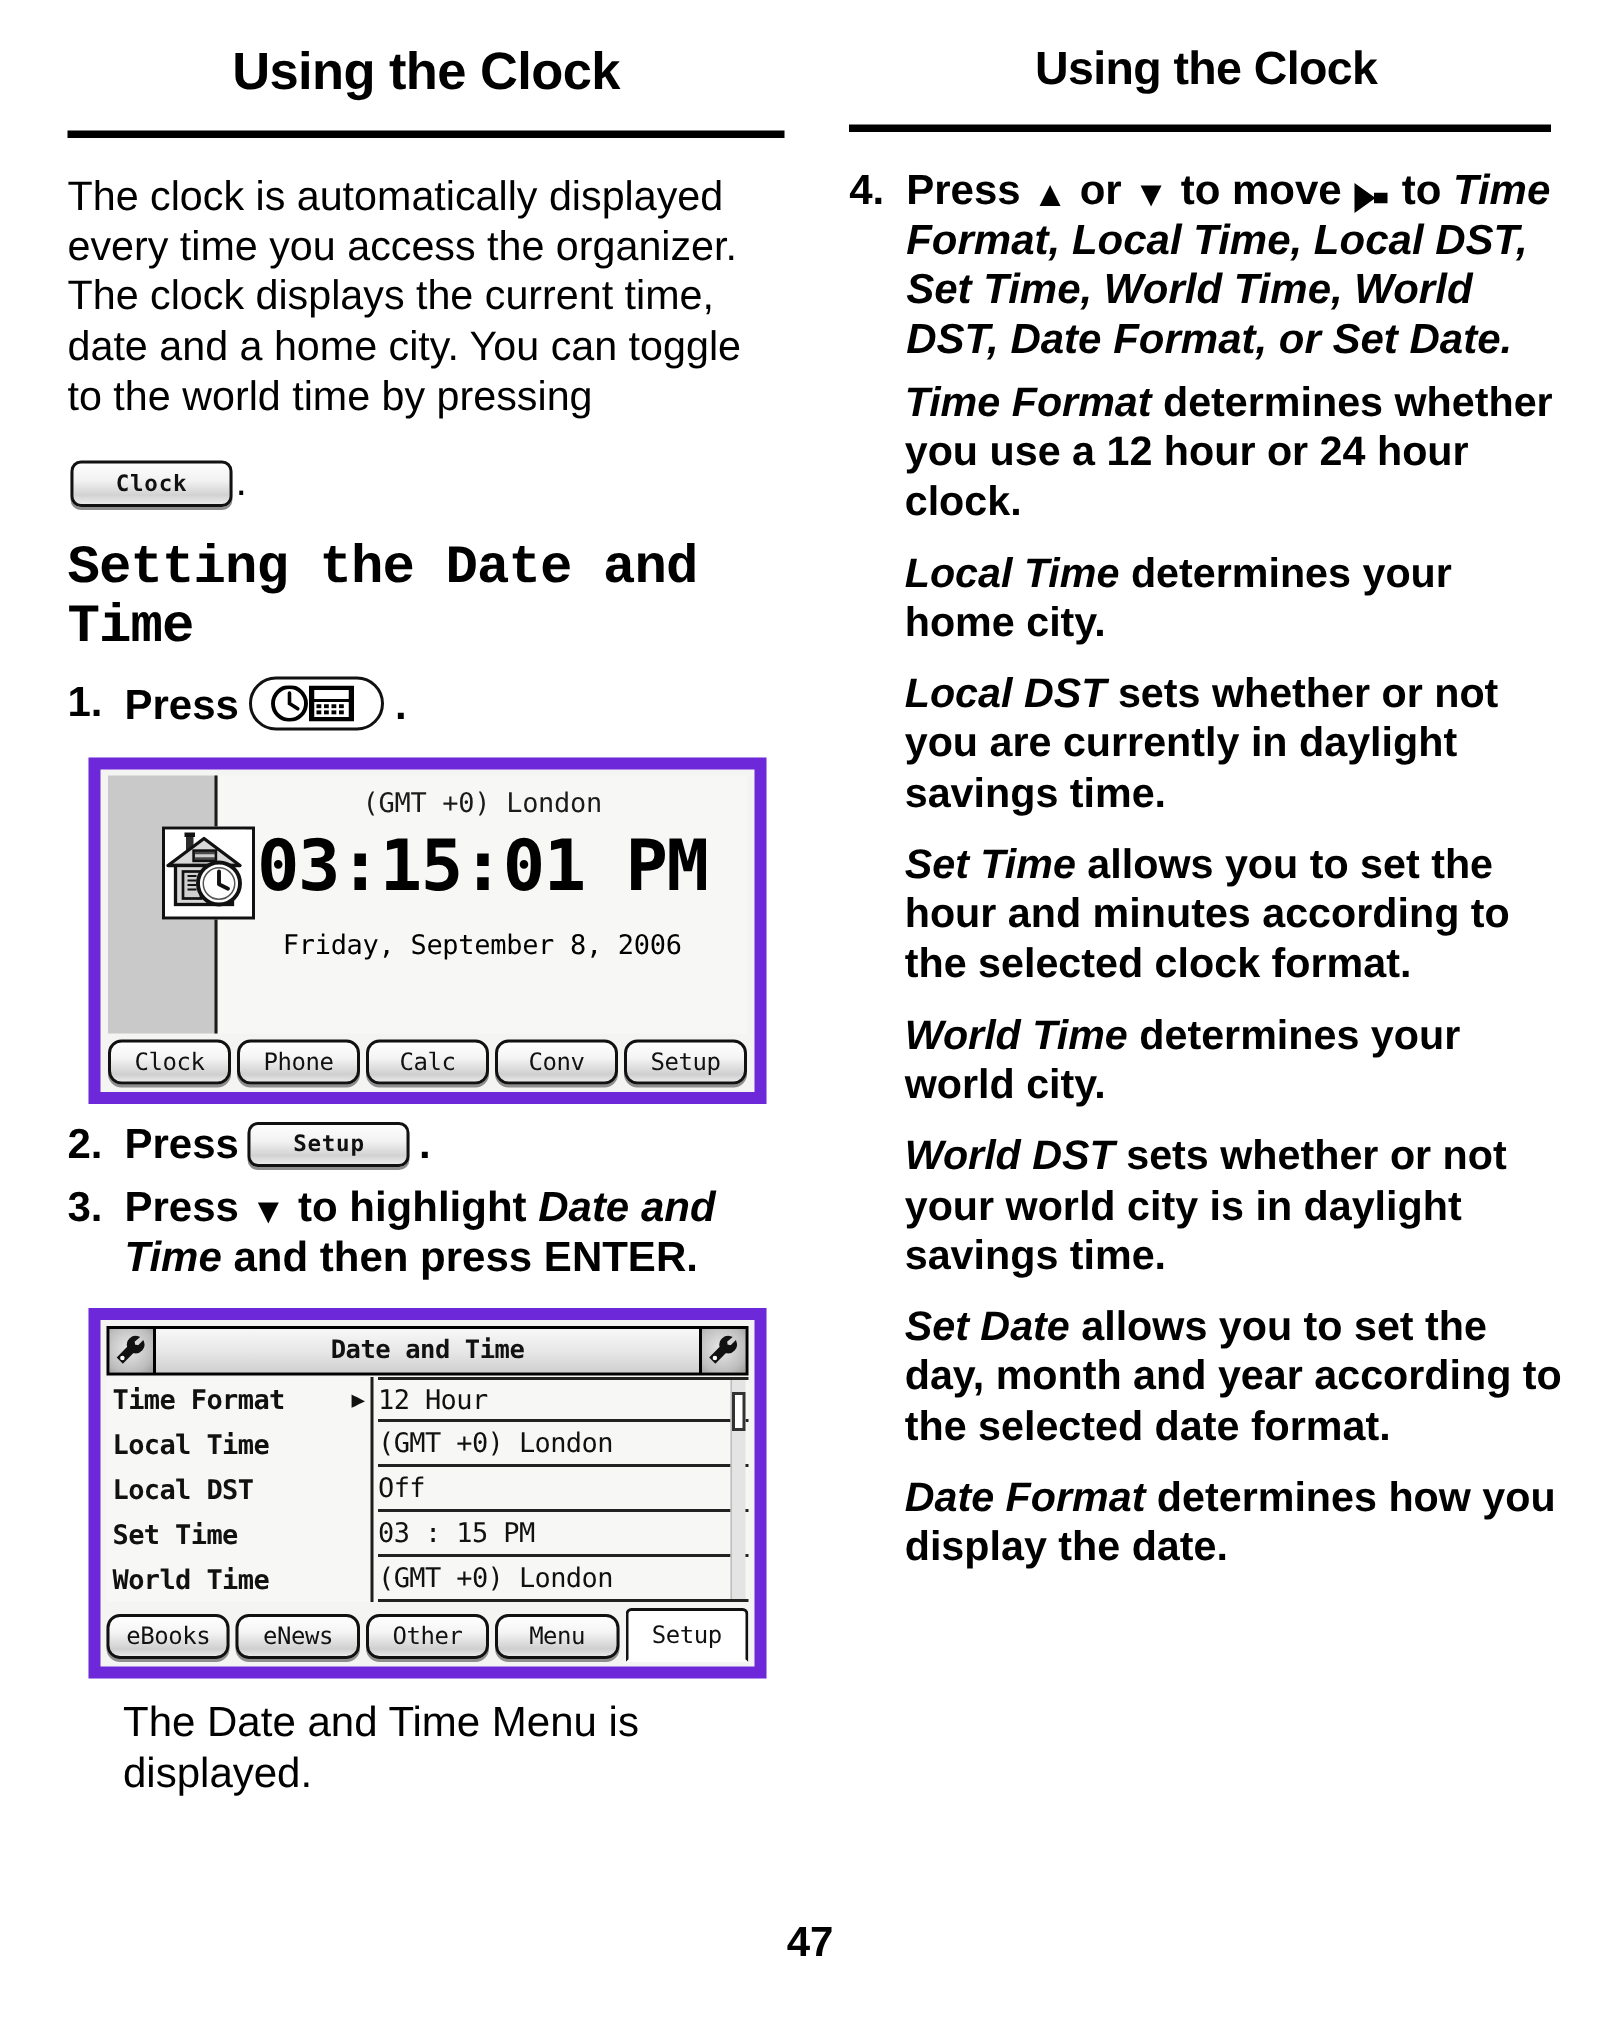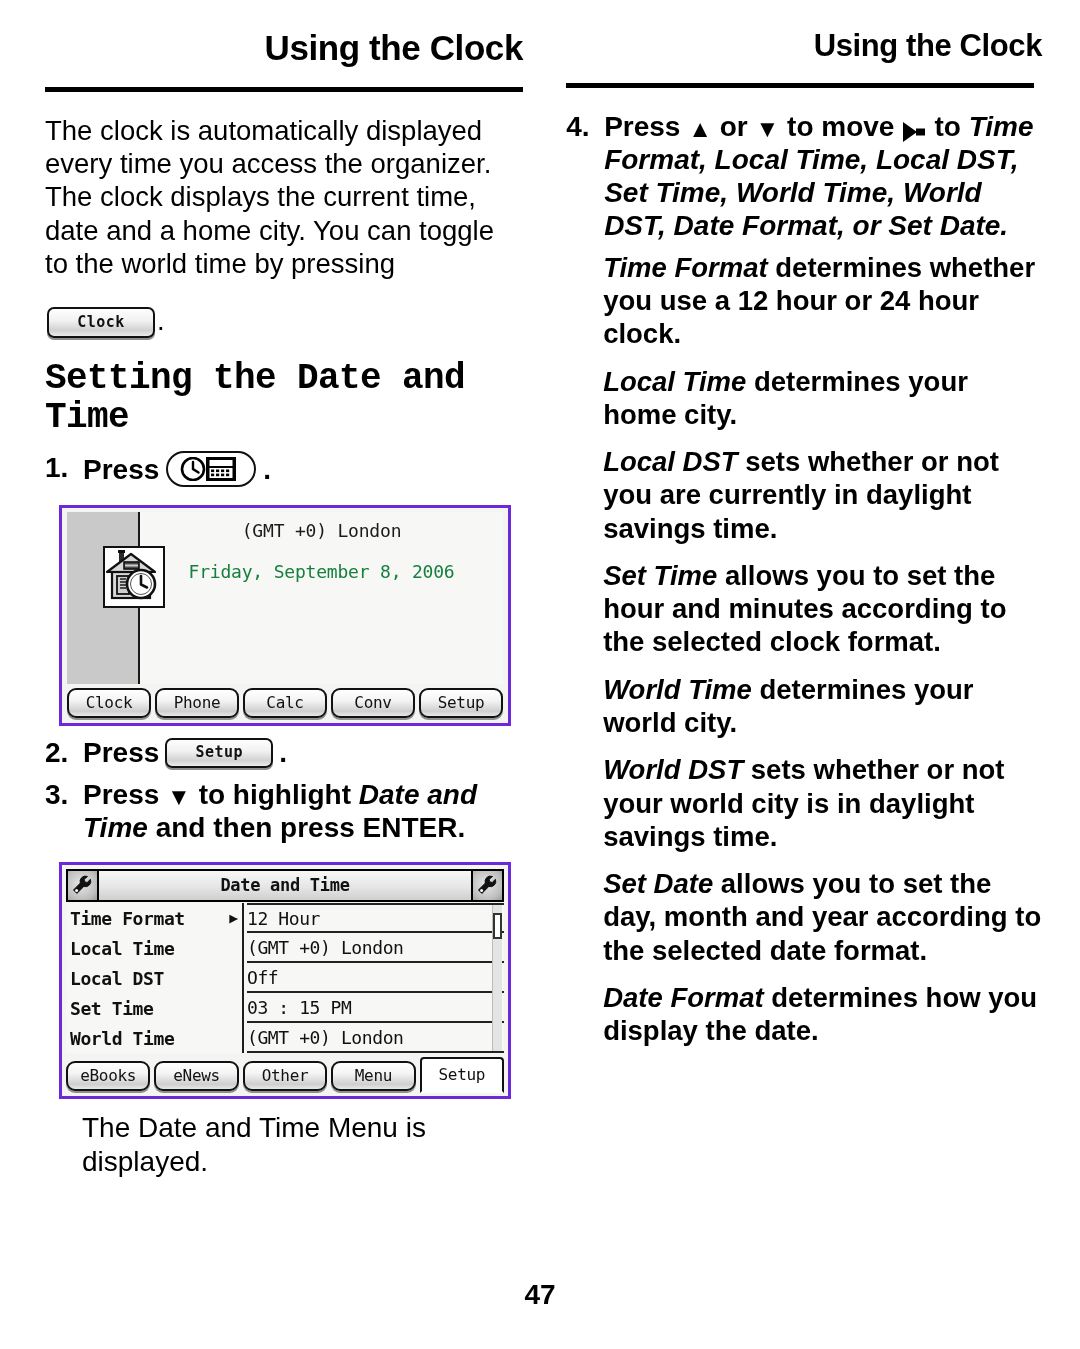--- a/index.html
+++ b/index.html
@@ -33,21 +33,21 @@
     box-sizing: border-box;
   }
   .col-left { width: 500px; padding-right: 14px; }
   .col-gap  { width: 30px; }
   .col-right { width: 490px; }
 
   
   .page-head {
     font-size: 35px;
     font-weight: bold;
-    text-align: right;
+    text-align: center;
     letter-spacing: -0.4px;
     line-height: 1.05;
     margin: 0 0 2px 0;
   }
   .head-rule {
     border: none;
     border-top: 5px solid #000;
     margin: 20px 0 0 0;
   }
   .col-left .head-rule { width: 478px; }
@@ -144,21 +144,21 @@
   .ptr-glyph {
     display: inline-block;
     vertical-align: middle;
     width: 30px;
     height: 22px;
     margin: 0 5px;
   }
 
   
   .device {
-    border: 3px solid #6d28d9;
+    border: 8px solid #6d28d9;
     background: #f4f4f2;
     width: 452px;
     box-sizing: border-box;
     margin: 18px 0 10px 14px;
     padding: 4px 5px 5px 5px;
   }
 
   
   .clk-body {
     display: flex;
@@ -205,21 +205,21 @@
     font-weight: bold;
     letter-spacing: -1px;
     color: #000;
     line-height: 1.1;
     margin: 2px 0 0 0;
   }
   .clk-date {
     font-family: "DejaVu Sans Mono", monospace;
     font-size: 18px;
     letter-spacing: -0.2px;
-    color: #15803d;
+    color: #000000;
     margin-top: 16px;
   }
 
   
   .tabbar {
     display: flex;
     gap: 4px;
     margin-top: 4px;
     align-items: flex-end;
   }
@@ -422,20 +422,21 @@
                 <line x1="15" y1="40" x2="21" y2="40"></line>
               </g>
 
               <circle cx="36" cy="36" r="14" fill="#ffffff" stroke="#111" stroke-width="2.6"></circle>
               <circle cx="36" cy="36" r="10.5" fill="#ffffff" stroke="#555" stroke-width="1"></circle>
               <path d="M36 28 L36 36.5 L42 39.5" stroke="#111" stroke-width="2.6" fill="none" stroke-linecap="round" stroke-linejoin="round"></path>
             </svg>
           </div>
           <div class="clk-main">
             <div class="clk-city">(GMT +0) London</div>
+            <div class="clk-time">03:15:01 PM</div>
             <div class="clk-date">Friday, September  8, 2006</div>
           </div>
         </div>
         <div class="tabbar">
           <div class="tab">Clock</div>
           <div class="tab">Phone</div>
           <div class="tab">Calc</div>
           <div class="tab">Conv</div>
           <div class="tab">Setup</div>
         </div>

